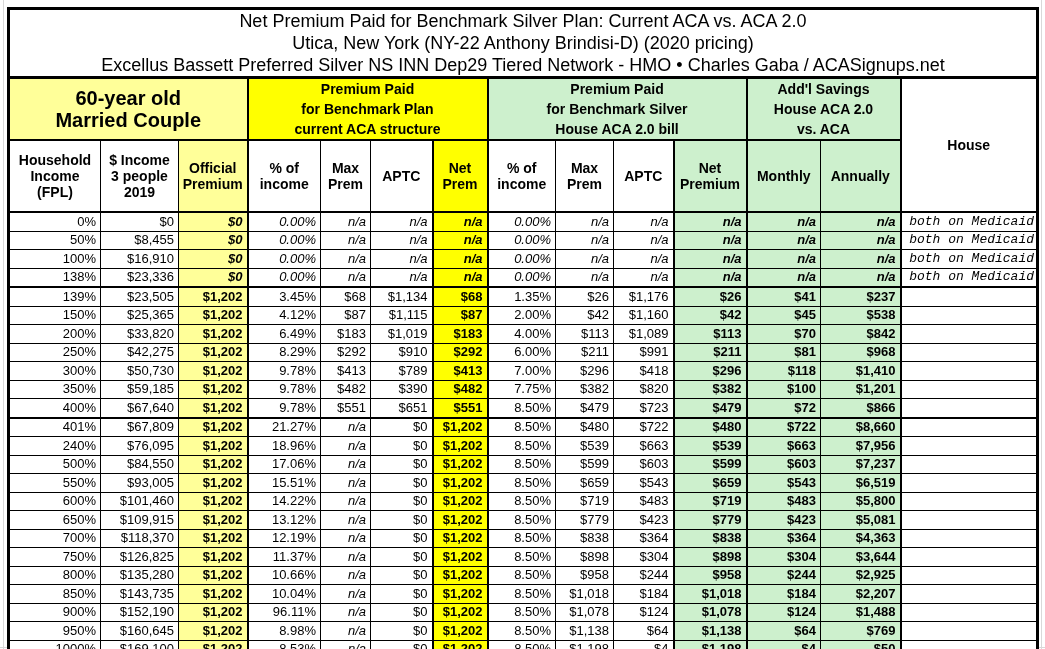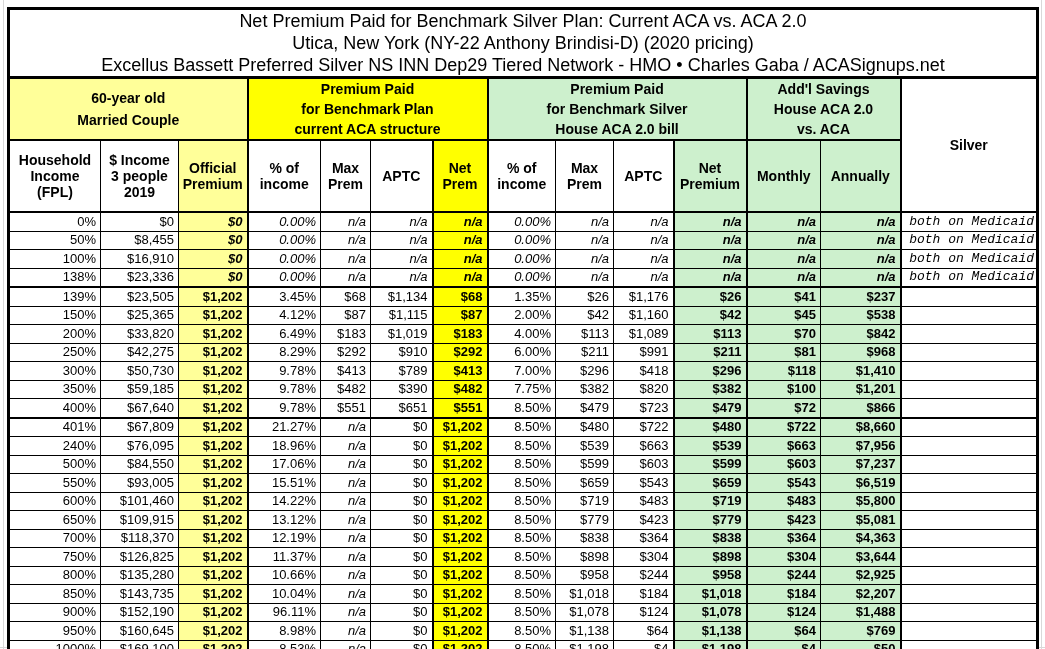--- a/index.html
+++ b/index.html
@@ -36,21 +36,21 @@
 
   
   .title-cell{
     height:64px;background:#ffffff;text-align:center;vertical-align:middle;
     font-weight:normal;font-size:18px;line-height:22px;
   }
   .grp{
     height:48px;text-align:center;vertical-align:middle;
     font-weight:bold;font-size:14px;line-height:20px;white-space:pre-line;
   }
-  .grp.big{font-size:14px;line-height:22px;}
+  .grp.big{font-size:20px;line-height:22px;}
   tr.colhead-row th, .notes-hdr{
     height:70px;text-align:center;vertical-align:middle;
     font-weight:bold;font-size:14px;line-height:16px;white-space:pre-line;
   }
   .notes-hdr{background:#ffffff;}
 
   
   tbody td{
     height:17.5px;font-size:13px;line-height:16px;
     text-align:right;padding:0 4px 0 1px;vertical-align:middle;
@@ -103,21 +103,21 @@
 Married Couple</th>
         <th colspan="4" class="grp bg-brightyellow bl2">Premium Paid
 for Benchmark Plan
 current ACA structure</th>
         <th colspan="4" class="grp bg-lightgreen bl2">Premium Paid
 for Benchmark Silver
 House ACA 2.0 bill</th>
         <th colspan="2" class="grp bg-lightgreen bl2">Add'l Savings
 House ACA 2.0
 vs. ACA</th>
-        <th rowspan="2" class="notes-hdr bl2">Silver</th>
+        <th rowspan="2" class="notes-hdr bl2">House</th>
       </tr>
       <tr class="colhead-row">
         <th class="bg-white">Household
 Income
 (FPL)</th>
         <th class="bg-white">$ Income
 3 people
 2019</th>
         <th class="bg-lightyellow">Official
 Premium</th>

